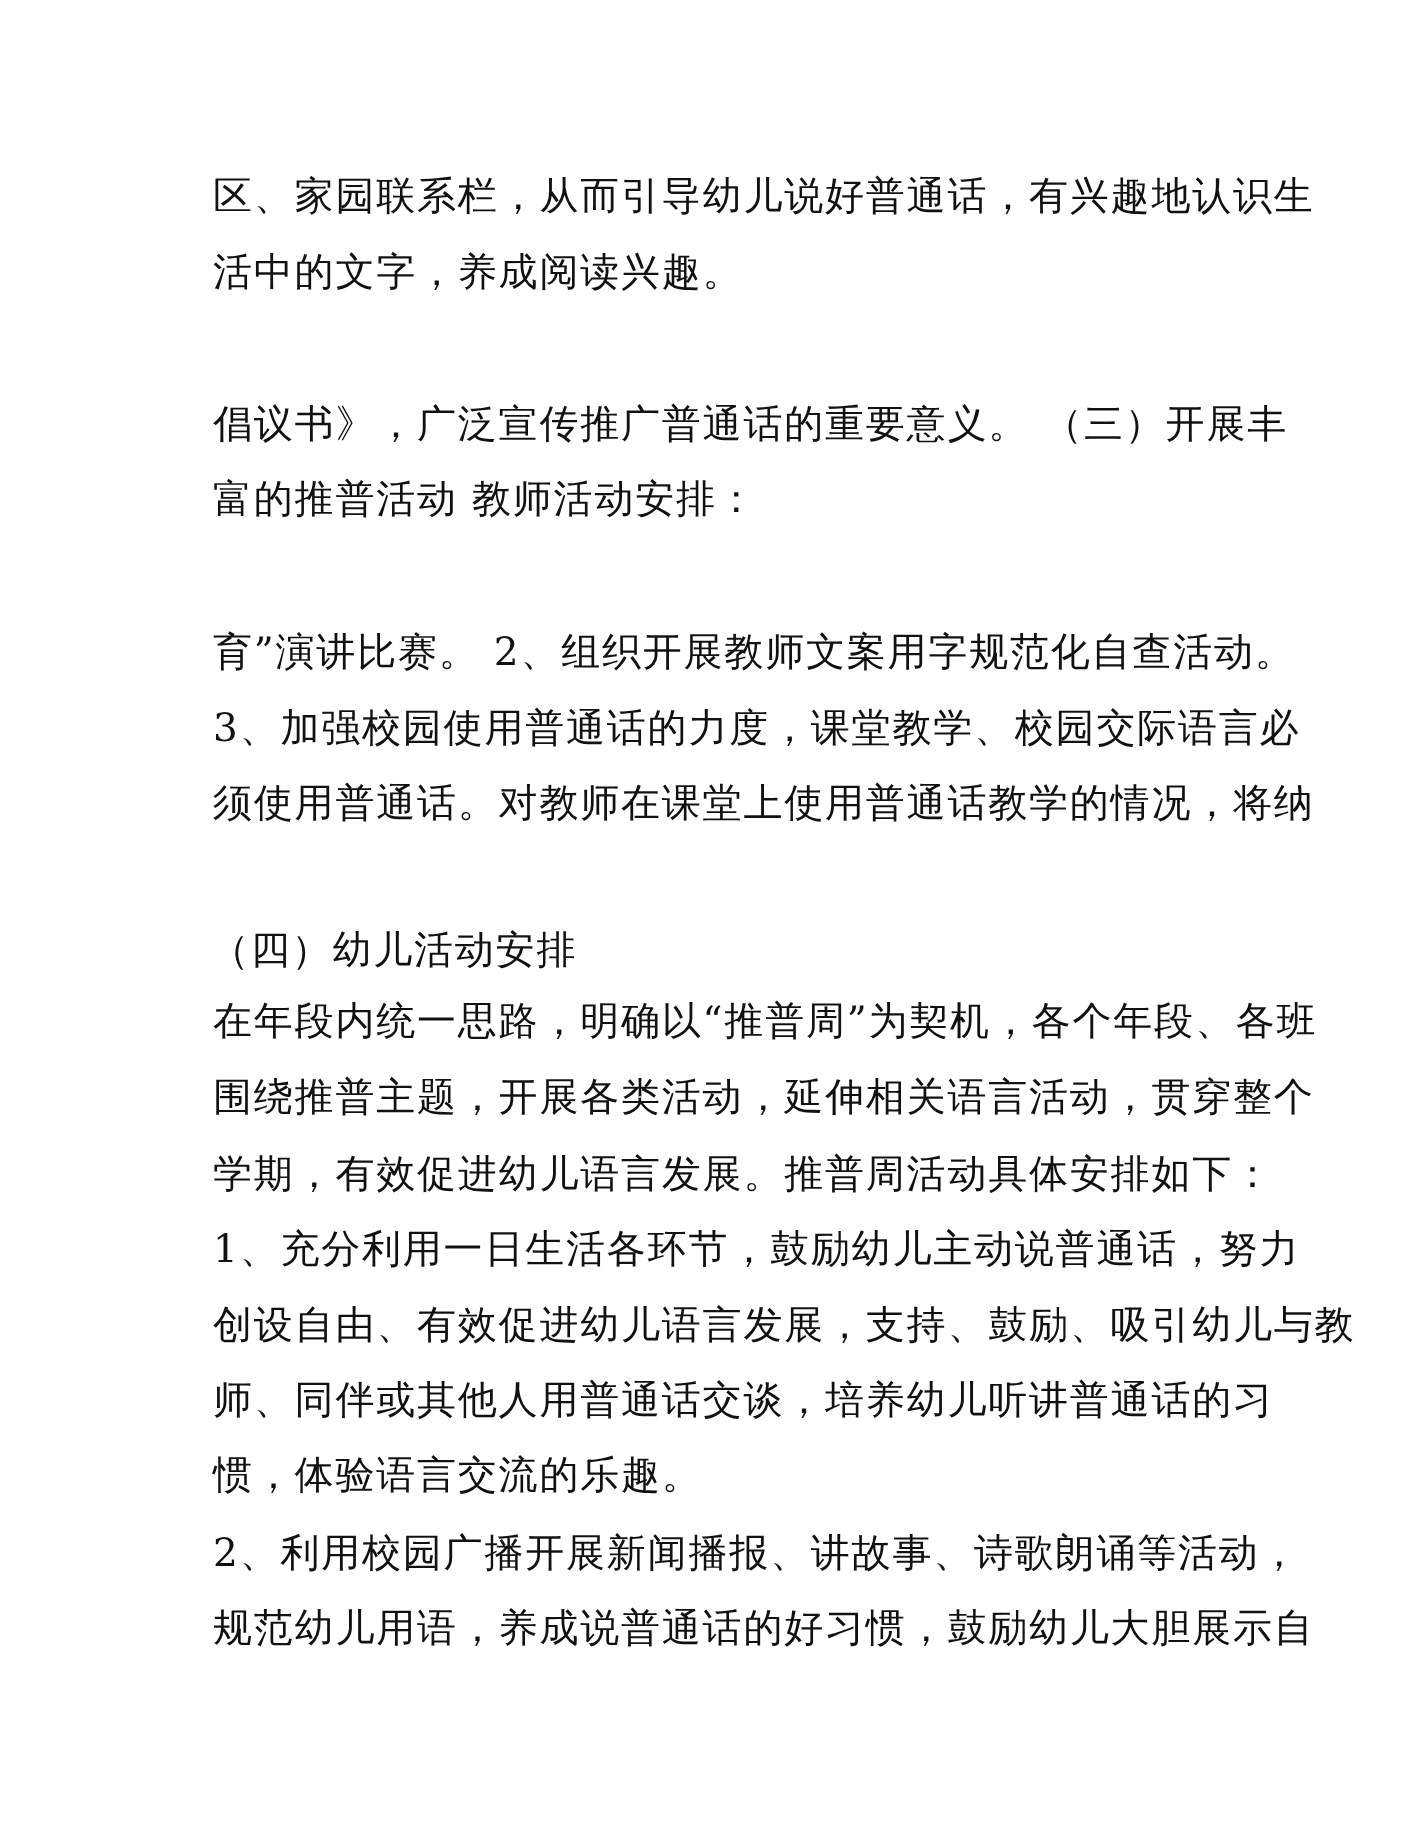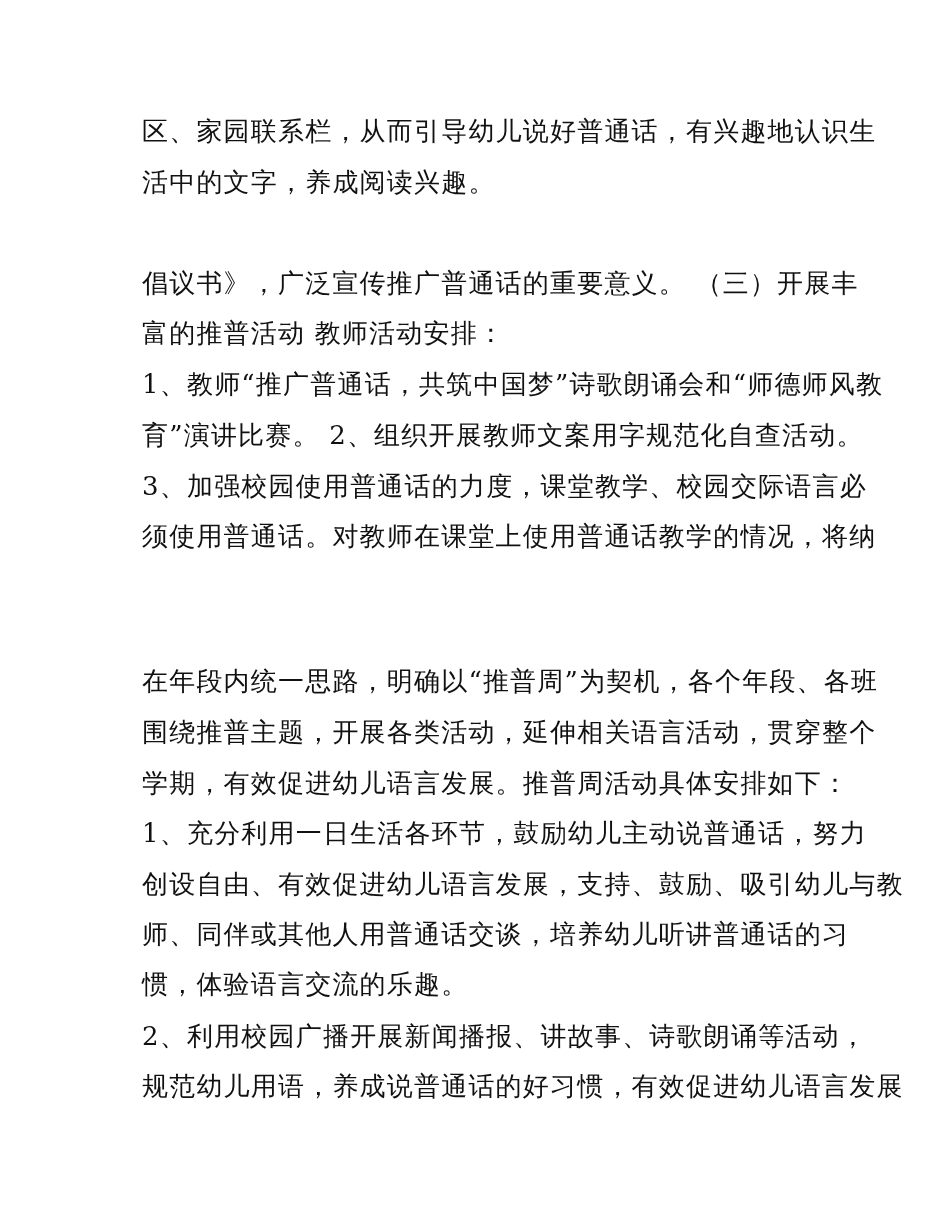--- a/index.html
+++ b/index.html
@@ -34,26 +34,26 @@
     .line.heading { left: 140px; }
   </style>
 </head>
 <body>
 
 <div class="page">
   <div class="line" style="top:116px">区、家园联系栏，从而引导幼儿说好普通话，有兴趣地认识生</div>
   <div class="line" style="top:167px">活中的文字，养成阅读兴趣。</div>
   <div class="line" style="top:268px">倡议书》，广泛宣传推广普通话的重要意义。 （三）开展丰</div>
   <div class="line" style="top:318px">富的推普活动 教师活动安排：</div>
-  <div class="line" style="top:369px">1、教师“推广普通话，共筑中国梦”诗歌朗诵会和“师德师风教</div>
   <div class="line" style="top:420px">育”演讲比赛。 2、组织开展教师文案用字规范化自查活动。</div>
   <div class="line" style="top:471px">3、加强校园使用普通话的力度，课堂教学、校园交际语言必</div>
   <div class="line" style="top:521px">须使用普通话。对教师在课堂上使用普通话教学的情况，将纳</div>
+  <div class="line heading" style="top:619px">（四）幼儿活动安排</div>
   <div class="line" style="top:666px">在年段内统一思路，明确以“推普周”为契机，各个年段、各班</div>
   <div class="line" style="top:717px">围绕推普主题，开展各类活动，延伸相关语言活动，贯穿整个</div>
   <div class="line" style="top:768px">学期，有效促进幼儿语言发展。推普周活动具体安排如下：</div>
   <div class="line" style="top:818px">1、充分利用一日生活各环节，鼓励幼儿主动说普通话，努力</div>
   <div class="line" style="top:869px">创设自由、有效促进幼儿语言发展，支持、鼓励、吸引幼儿与教</div>
   <div class="line" style="top:919px">师、同伴或其他人用普通话交谈，培养幼儿听讲普通话的习</div>
   <div class="line" style="top:969px">惯，体验语言交流的乐趣。</div>
   <div class="line" style="top:1021px">2、利用校园广播开展新闻播报、讲故事、诗歌朗诵等活动，</div>
-  <div class="line" style="top:1071px">规范幼儿用语，养成说普通话的好习惯，有效促进幼儿语言发展</div>
+  <div class="line" style="top:1071px">规范幼儿用语，养成说普通话的好习惯，鼓励幼儿大胆展示自</div>
 </div>
 
 </body></html>

